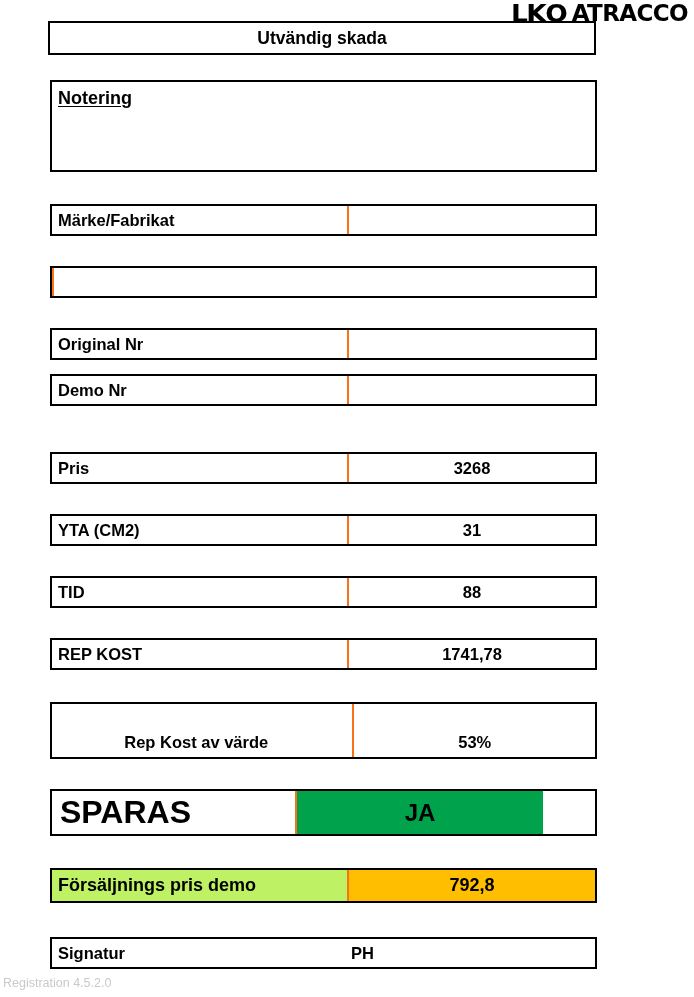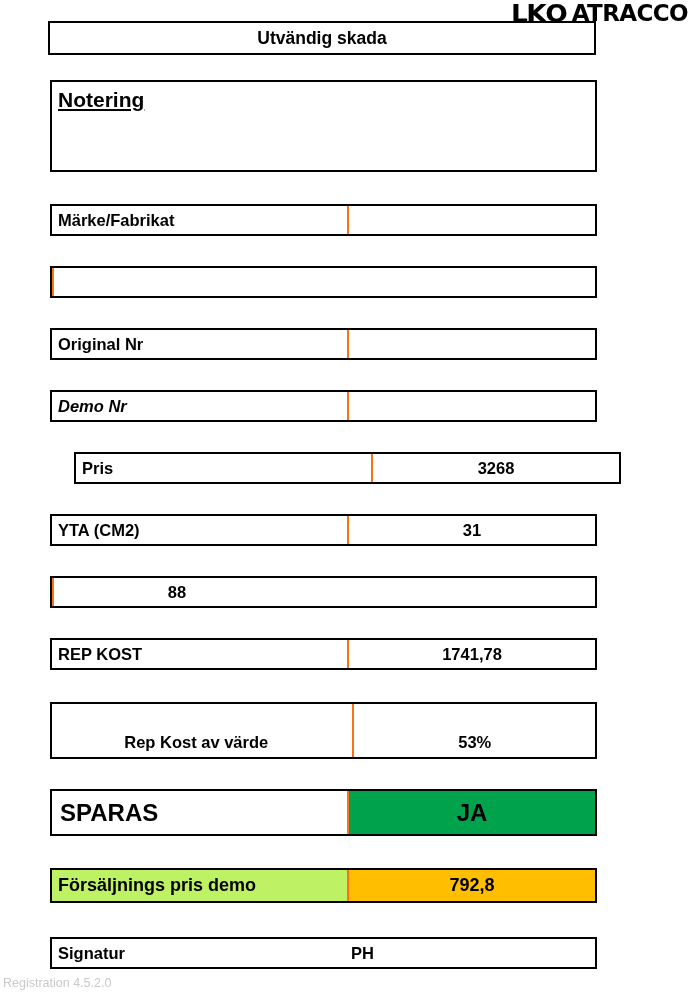--- a/index.html
+++ b/index.html
@@ -102,40 +102,40 @@
   #notering-box {
     left: 50px;
     top: 80px;
     width: 547px;
     height: 92px;
     display: block;
     padding: 6px 0 0 6px;
   }
   #notering-label {
     font-weight: 700;
-    font-size: 21px;
+    font-size: 18px;
     color: #000000;
     text-decoration: underline;
     text-underline-offset: 2px;
   }
 
   
   .field-row {
     left: 50px;
     width: 547px;
     height: 32px;
   }
   .field-row .cell-label { width: 295px; }
   .field-row .cell-value { width: 248px; }
 
   #row-marke      { top: 204px; }
   #row-detalj     { top: 266px; }
   #row-original   { top: 328px; }
-  #row-demonr     { top: 390px; font-style: italic; }
-  #row-pris       { top: 452px; margin-left: 24px; }
+  #row-demonr     { top: 374px; }
+  #row-pris       { top: 452px; }
   #row-yta        { top: 514px; }
   #row-tid        { top: 576px; }
   #row-repkost    { top: 638px; }
 
   
   #row-repvarde {
     left: 50px;
     top: 702px;
     width: 547px;
     height: 57px;
@@ -156,22 +156,22 @@
   }
 
   
   #row-sparas {
     left: 50px;
     top: 789px;
     width: 547px;
     height: 47px;
   }
   #row-sparas .cell-label {
-    width: 295px;
-    font-size: 24px;
+    width: 243px;
+    font-size: 32px;
     font-weight: 700;
     padding-left: 8px;
   }
   #row-sparas .cell-value {
     width: 248px;
     font-size: 24px;
     font-weight: 700;
     background: #00A24B;
   }
 
@@ -272,20 +272,21 @@
     <div class="cell-label">Pris</div>
     <div class="cell-value">3268</div>
   </div>
 
   <div class="row field-row" id="row-yta">
     <div class="cell-label">YTA (CM2)</div>
     <div class="cell-value">31</div>
   </div>
 
   <div class="row field-row" id="row-tid">
+    <div class="cell-label">TID</div>
     <div class="cell-value">88</div>
   </div>
 
   <div class="row field-row" id="row-repkost">
     <div class="cell-label">REP KOST</div>
     <div class="cell-value">1741,78</div>
   </div>
 
   <div class="row" id="row-repvarde">
     <div class="cell-label">Rep Kost av värde</div>

